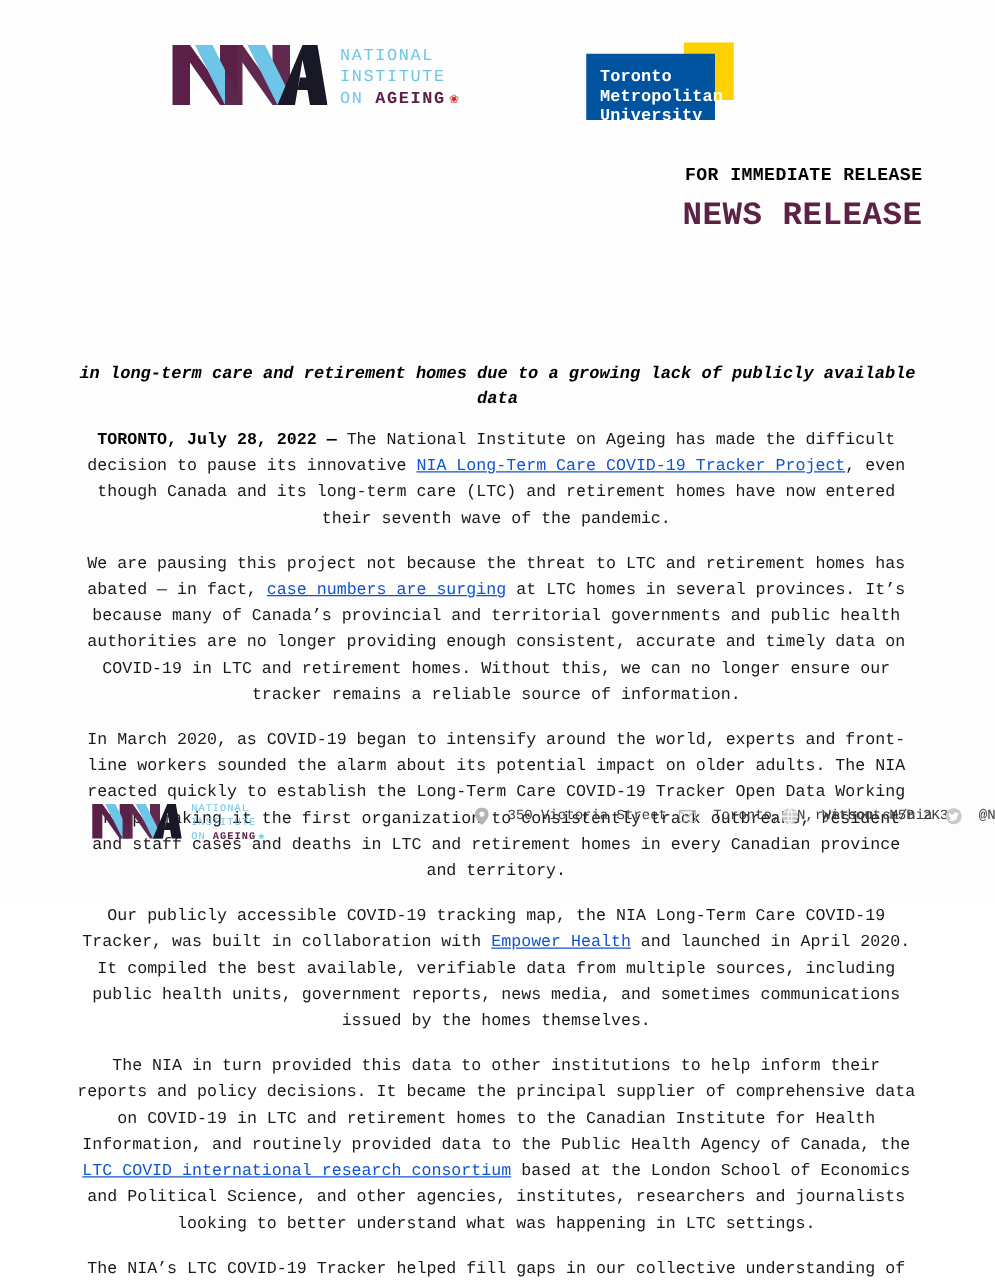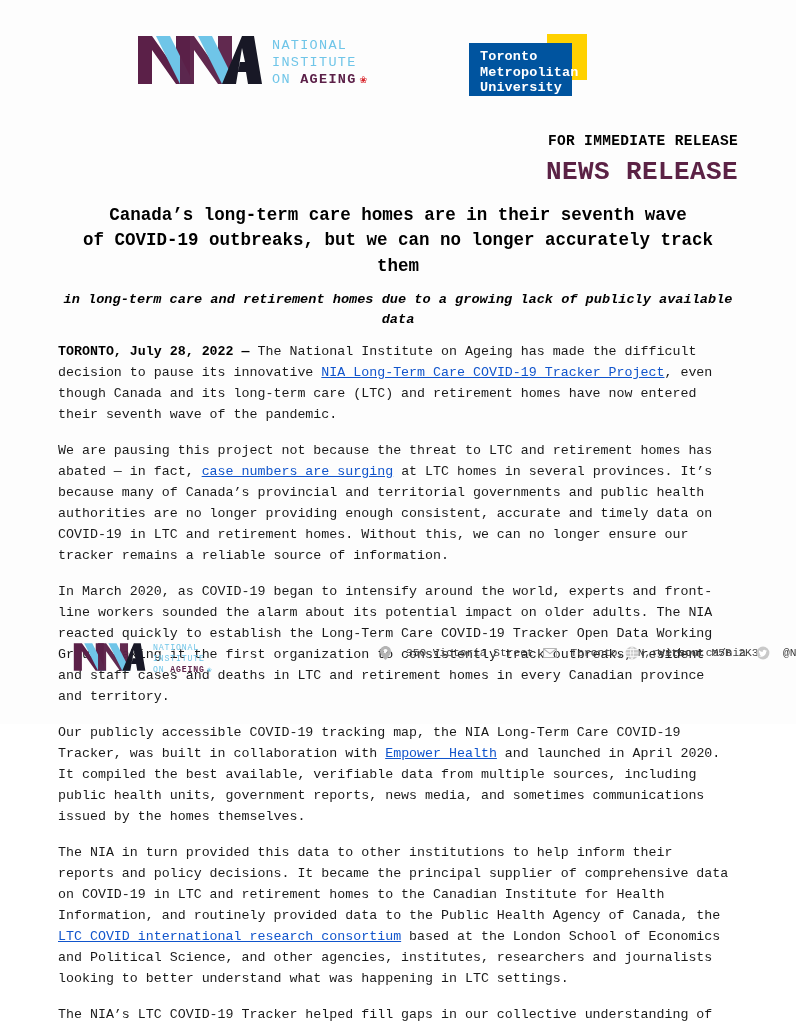--- a/index.html
+++ b/index.html
@@ -79,21 +79,21 @@
     background: #FFD100;
   }
   .tmu-blue {
     position: absolute;
     left: 0; top: 9px;
     width: 103px; height: 53px;
     background: #00549F;
   }
   .tmu-text {
     position: absolute;
-    left: 11px; top: 15px;
+    left: 11px; top: 21px;
     color: #ffffff;
     font-size: 13.5px;
     font-weight: 700;
     line-height: 1.16;
     letter-spacing: 0.1px;
   }
 
   
   .release-block {
     position: absolute;
@@ -146,21 +146,21 @@
     position: absolute;
     left: 58px;
     top: 341px;
     width: 678px;
   }
   .body-copy p {
     font-size: 13.3px;
     line-height: 1.58;
     color: #1a1a1a;
     margin-bottom: 15px;
-    text-align: left;
+    text-align: center;
   }
   .body-copy p:last-child { margin-bottom: 0; }
 
   .lead { font-weight: 700; color: #000; }
 
   a.doclink {
     color: #1155CC;
     text-decoration: underline;
   }
 
@@ -259,24 +259,20 @@
         <div>University</div>
       </div>
     </div>
   </div>
 
   <div class="release-block">
     <div class="immediate">FOR IMMEDIATE RELEASE</div>
     <div class="news-release">NEWS RELEASE</div>
   </div>
 
-  <h1 class="headline">
-    <span>Canada’s long-term care homes are in their seventh wave</span><br>
-    <span>of COVID-19 outbreaks, but we can no longer accurately track them</span>
-  </h1>
 
   <h2 class="subhead">
     <br>
     <span>in long-term care and retirement homes due to a growing lack of publicly available data</span>
   </h2>
 
   <div class="body-copy">
 
     <p><span class="lead">TORONTO, July 28, 2022 — </span><span>The National Institute on Ageing has made the difficult decision to pause its innovative </span><a class="doclink" href="#">NIA Long-Term Care COVID-19 Tracker Project</a><span>, even though Canada and its long-term care (LTC) and retirement homes have now entered their seventh wave of the pandemic.</span></p>
 

